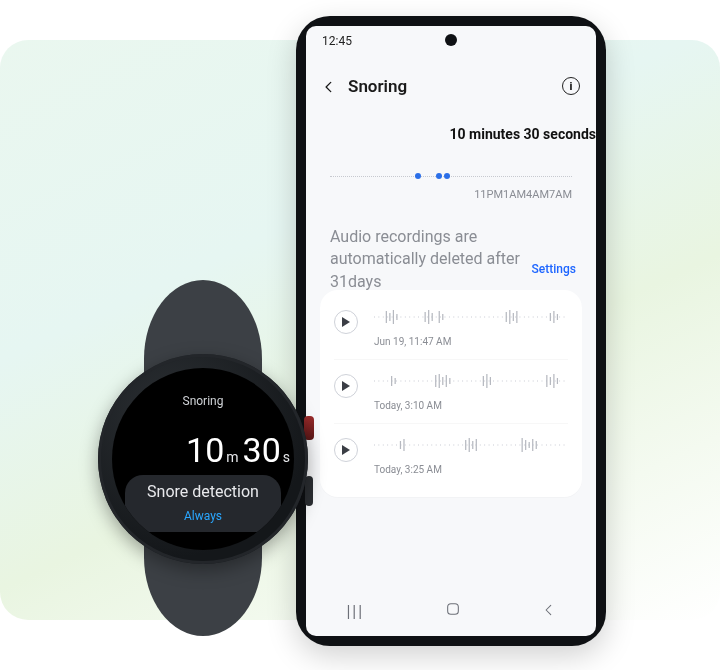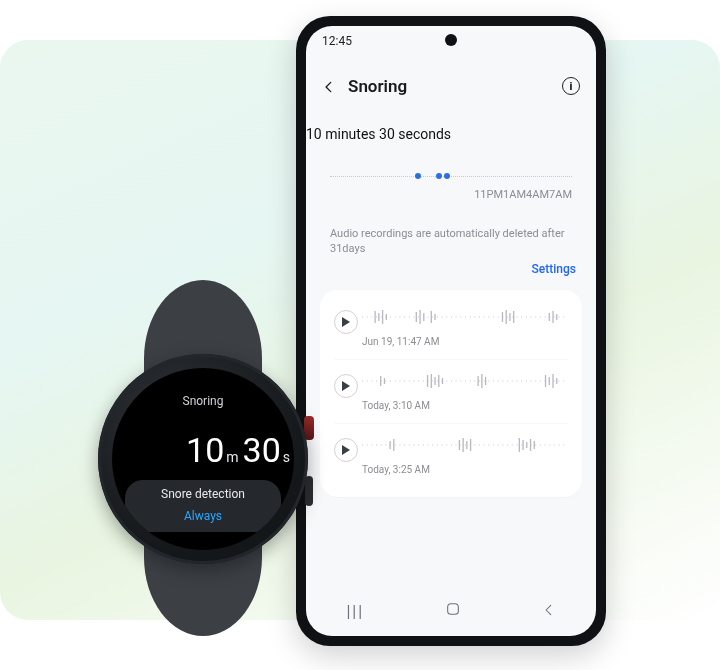--- a/index.html
+++ b/index.html
@@ -2,45 +2,45 @@
 <html><head>
 <meta charset="utf-8">
 <style>
   html,body{margin:0;padding:0;font-family:-apple-system,BlinkMacSystemFont,"Segoe UI",Roboto,Arial,sans-serif;}
   .stage{position:relative;width:720px;height:670px;background:#fff;overflow:hidden;}
   .bg{position:absolute;left:0;top:40px;width:720px;height:580px;border-radius:28px;
       background:linear-gradient(155deg,#eaf7ef 0%,#e6f6f2 35%,#e9f5e1 60%,#ffffff 100%);}
   
   .phone{position:absolute;left:296px;top:16px;width:310px;height:630px;
          border-radius:34px;background:#0f1114;box-shadow:0 10px 30px rgba(0,0,0,.18);}
-  .phone-screen{position:absolute;left:10px;top:10px;right:10px;bottom:10px;border-radius:26px;
+  .phone-screen{position:absolute;left:10px;top:10px;right:10px;bottom:10px;border-radius:10px;
          background:#f7f8fa;overflow:hidden;}
   .notch{position:absolute;left:50%;top:8px;width:12px;height:12px;border-radius:50%;
          background:#0f1114;transform:translateX(-50%);}
   .statusbar{position:absolute;top:8px;left:16px;font-size:12px;color:#222;}
   .hdr{position:absolute;top:40px;left:0;right:0;height:40px;display:flex;align-items:center;
        padding:0 16px;}
   .hdr .back{width:14px;height:14px;margin-right:12px;}
   .hdr .title{font-size:17px;font-weight:600;color:#1a1a1a;flex:1;}
   .hdr .info{width:16px;height:16px;border:1.5px solid #222;border-radius:50%;display:flex;
              align-items:center;justify-content:center;font-size:11px;font-weight:700;}
-  .total{position:absolute;top:100px;left:0;right:0;text-align:left;font-size:14px;
-         font-weight:400;color:#111;}
+  .total{position:absolute;top:100px;left:0;right:0;text-align:right;font-size:14px;
+         font-weight:700;color:#111;}
   
   .tl{position:absolute;top:140px;left:24px;right:24px;}
   .tl-track{position:relative;height:20px;}
   .tl-line{position:absolute;top:10px;left:0;right:0;height:0;border-top:1px dotted #c7c9cf;}
   .tl-dot{position:absolute;top:7px;width:6px;height:6px;border-radius:50%;background:#2b6fe8;}
   .tl-labels{display:flex;justify-content:flex-end;font-size:11px;color:#8a8d94;margin-top:2px;}
-  .note{position:absolute;top:200px;left:24px;right:24px;font-size:11px;color:#8a8d94;line-height:1.4;}
+  .note{position:absolute;top:200px;left:24px;right:24px;font-size:16px;color:#8a8d94;line-height:1.4;}
   .settings{position:absolute;top:236px;right:20px;font-size:12px;color:#1e66ff;font-weight:500;}
   
   .card{position:absolute;top:264px;left:14px;right:14px;background:#fff;border-radius:18px;
         padding:6px 14px 10px;box-shadow:0 1px 0 rgba(0,0,0,.02);}
-  .rec{display:flex;align-items:flex-start;gap:4px;padding:12px 0;}
+  .rec{display:flex;align-items:flex-start;gap:16px;padding:12px 0;}
   .rec + .rec{border-top:1px solid rgba(0,0,0,.03);}
   .play{flex:0 0 22px;width:22px;height:22px;border-radius:50%;border:1px solid #cfd2d9;
         background:#fff;display:flex;align-items:center;justify-content:center;margin-top:2px;}
   .rec-body{flex:1;min-width:0;}
   .wave{height:18px;width:100%;}
   .rec-time{font-size:10px;color:#8a8d94;margin-top:6px;}
   .powered{position:absolute;left:0;right:0;bottom:52px;text-align:center;font-size:9px;
            color:#9a9da4;display:flex;align-items:center;justify-content:center;gap:4px;}
   .navbar{position:absolute;left:0;right:0;bottom:10px;height:30px;display:flex;
           align-items:center;justify-content:space-around;color:#6d7078;}
@@ -57,21 +57,21 @@
          background:linear-gradient(#9a2b2b,#5b1717);}
   .btn2{position:absolute;right:7px;top:196px;width:8px;height:30px;border-radius:4px;background:#2b2e32;}
   .dial{position:absolute;left:26px;top:88px;width:182px;height:182px;border-radius:50%;
         background:#000;overflow:hidden;color:#fff;}
   .w-title{position:absolute;top:26px;left:0;right:0;text-align:center;font-size:12px;color:#cfd2d6;}
   .w-time{position:absolute;top:62px;left:0;right:0;text-align:right;font-weight:400;}
   .w-time .num{font-size:34px;}
   .w-time .unit{font-size:14px;margin:0 4px 0 2px;color:#e6e7ea;}
   .chip{position:absolute;bottom:18px;left:50%;transform:translateX(-50%);
         background:#25282d;border-radius:18px;padding:8px 18px 9px;text-align:center;min-width:120px;}
-  .chip-l1{font-size:12px;color:#e8e9ec;line-height:1.1;}
+  .chip-l1{font-size:16px;color:#e8e9ec;line-height:1.1;}
   .chip-l2{font-size:12px;color:#2aa7ff;margin-top:8px;}
   .chev{display:inline-block;transform:rotate(45deg);border:solid #9a9da4;border-width:0 1px 1px 0;padding:2px;}
 </style>
 </head>
 <body>
 
 <div class="stage">
   <div class="bg"></div>
 
   <div class="phone">

